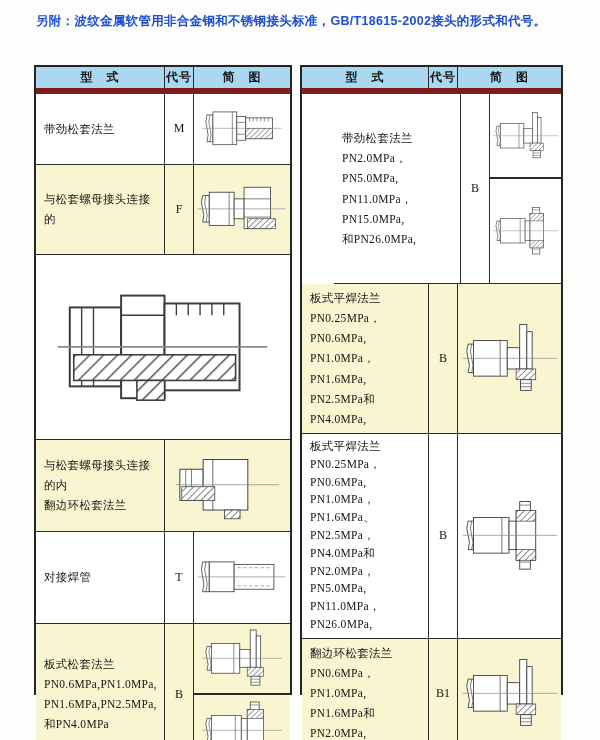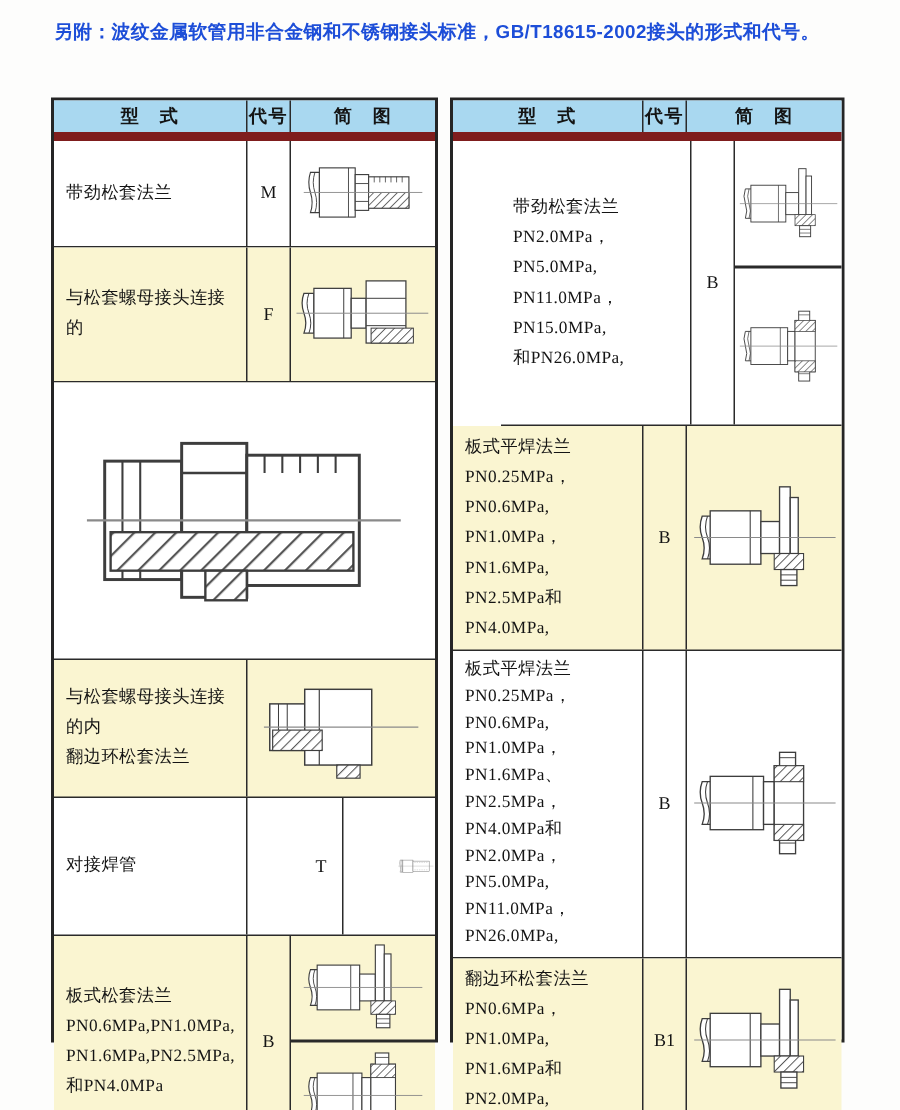--- a/index.html
+++ b/index.html
@@ -20,21 +20,21 @@
   .cell:last-child{border-right:none;}
   .type{width:129px;display:flex;align-items:center;padding:4px 3px 4px 8px;
         font-size:11.5px;line-height:1.75;letter-spacing:.3px;white-space:pre-line;}
   .tbl-right .type{width:127px;}
   .code{width:29px;display:flex;align-items:center;justify-content:center;font-size:12px;}
   .dgm{flex:1;display:flex;flex-direction:column;min-width:0;}
   .dia{flex:1 1 auto;display:flex;align-items:center;justify-content:center;overflow:hidden;}
   .dia + .dia{border-top:2px solid #2a2a2a;}
   .dia-84{flex:0 0 83px;}
   .dia svg{max-width:95%;max-height:90%;}
-  .rh69{flex:0 0 69px;} .rh90{flex:0 0 90px;} .rh88{flex:0 0 88px;} .rh92{flex:0 0 92px;gap:35px;}
+  .rh69{flex:0 0 69px;} .rh90{flex:0 0 90px;} .rh88{flex:0 0 88px;} .rh92{flex:0 0 92px;}
   .rh190{flex:0 0 190px;margin-left:32px;} .rh105{flex:0 0 105px;}
 </style>
 </head>
 <body>
 
 <div class="page">
   <div class="title">另附：波纹金属软管用非合金钢和不锈钢接头标准，GB/T18615-2002接头的形式和代号。</div>
 
   <div class="tbl tbl-left">
     <div class="hrow">

